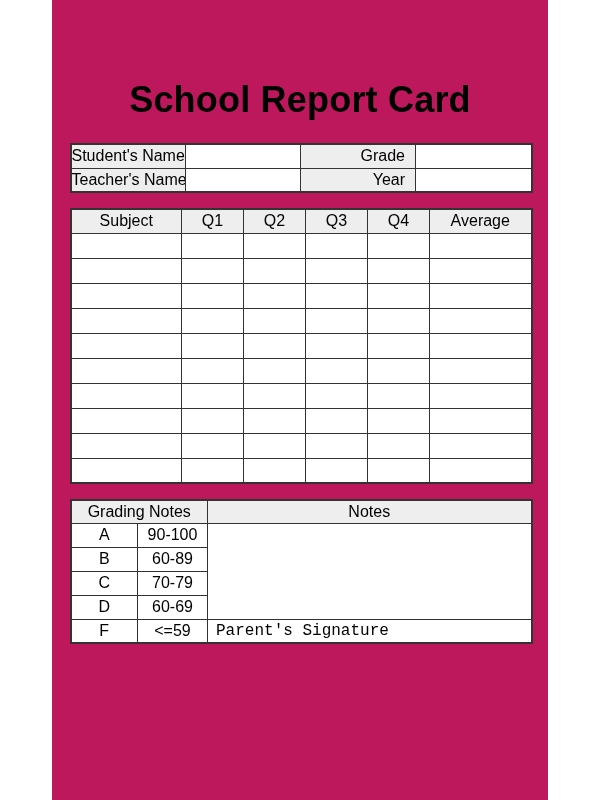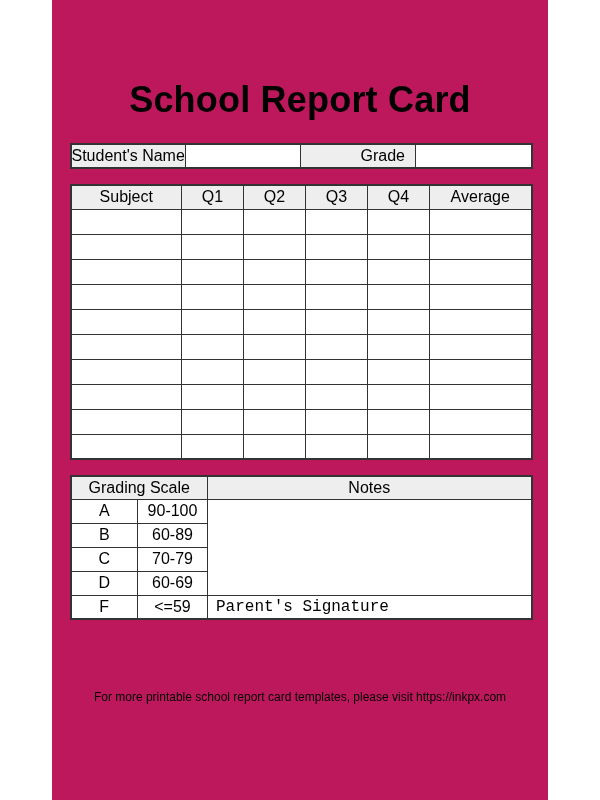--- a/index.html
+++ b/index.html
@@ -97,20 +97,26 @@
           <col style="width:115px">
           <col style="width:116px">
       </colgroup>
       <tbody>
         <tr>
           <td class="label-cell shaded">Student's Name</td>
           <td class="value-cell"></td>
           <td class="label-cell shaded">Grade</td>
           <td class="value-cell"></td>
         </tr>
+        <tr>
+          <td class="label-cell shaded">Teacher's Name</td>
+          <td class="value-cell"></td>
+          <td class="label-cell shaded">Year</td>
+          <td class="value-cell"></td>
+        </tr>
       </tbody>
     </table>
 
     <table class="subjects-table">
       <colgroup>
         <col style="width:111px">
           <col style="width:62px">
           <col style="width:62px">
           <col style="width:62px">
           <col style="width:62px">
@@ -211,21 +217,21 @@
     </table>
 
     <table class="grading-table">
       <colgroup>
         <col style="width:67px">
           <col style="width:70px">
           <col style="width:324px">
       </colgroup>
       <thead>
         <tr>
-          <th class="shaded" colspan="2">Grading Scale</th>
+          <th class="shaded" colspan="2">Grading Notes</th>
           <th class="shaded">Notes</th>
         </tr>
       </thead>
       <tbody>
         <tr>
           <td>A</td>
           <td>90-100</td>
           <td class="notes-area" rowspan="4"></td>
         </tr>
         <tr>
@@ -241,16 +247,15 @@
           <td>60-69</td>
         </tr>
         <tr>
           <td>F</td>
           <td>&lt;=59</td>
           <td class="signature-cell">Parent's Signature</td>
         </tr>
       </tbody>
     </table>
 
-    <div class="footer">For more printable school report card templates, please visit https://inkpx.com</div>
 
   </div>
 </div>
 
 </body></html>

